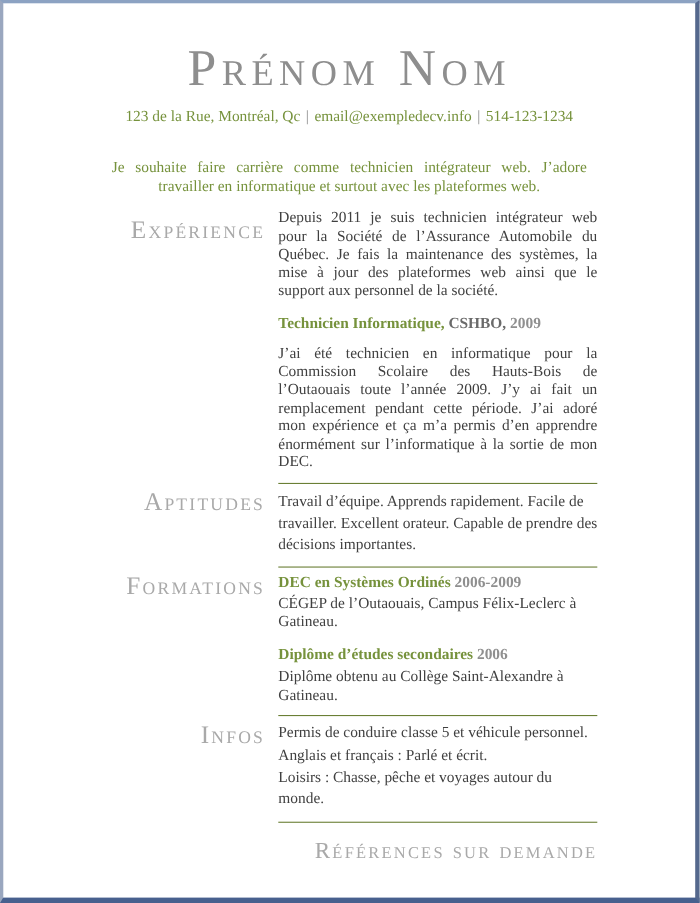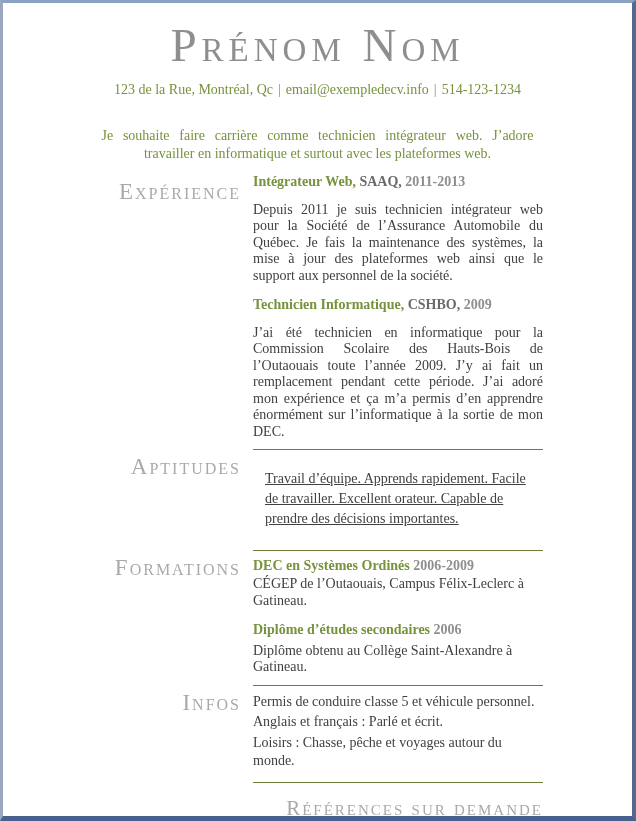--- a/index.html
+++ b/index.html
@@ -10,21 +10,21 @@
     box-sizing: border-box;
     background: #ffffff;
     border-top: 3px solid #8ca2c2;
     border-left: 3px solid #9aa7bf;
     border-right: 4px solid #55688d;
     border-bottom: 5px solid #47608e;
     overflow: hidden;
     font-family: "Liberation Serif", serif;
     color: #404040;
   }
-  .page { padding-top: 19px; }
+  .page { padding-top: 36px; }
 
   
   .name {
     margin: 0;
     text-align: center;
     font-variant: small-caps;
     font-weight: 400;
     font-size: 47px;
     line-height: 1.0;
     letter-spacing: 5px;
@@ -69,21 +69,21 @@
   .rule { border-top: 1px solid #6a7f35; }
   .pad-top { padding-top: 7px; }
   .pad-bottom { padding-bottom: 9px; }
 
   
   .entry-title { font-weight: bold; margin: 0 0 11px 0; }
   .entry-title .title-green { color: #76923c; }
   .entry-title .title-company { color: #6a6a6a; }
   .entry-title .title-dates { color: #8f8f8f; }
   .job-desc { margin: 0 0 13px 0; text-align: justify; }
-  .aptitudes-desc { margin: 12px; line-height: 1.42; text-decoration: underline; }
+  .aptitudes-desc { margin: 0; line-height: 1.42; }
   .edu-desc { margin: 2px 0 13px 0; width: 276px; }
   .edu-desc.last { margin-bottom: 0; }
   .infos-line { margin: 0 0 2px 0; line-height: 1.32; }
 
   
   .footer-cell { padding-top: 13px; text-align: right; }
   .footer-text {
     font-variant: small-caps;
     font-size: 21px;
     letter-spacing: 2px;
@@ -103,25 +103,20 @@
 
   <div class="summary">Je souhaite faire carrière comme technicien intégrateur web. J’adore travailler en informatique et surtout avec les plateformes web.</div>
 
   <div class="grid">
 
     <div class="hcell">
       <h2 class="heading">Expérience</h2>
     </div>
     <div class="ccell pad-bottom">
       <div>
-        <p class="entry-title">
-          <span class="title-green">Intégrateur Web,</span>
-          <span class="title-company">SAAQ,</span>
-          <span class="title-dates">2011-2013</span>
-        </p>
         <p class="job-desc">Depuis 2011 je suis technicien intégrateur web pour la Société de l’Assurance Automobile du Québec. Je fais la maintenance des systèmes, la mise à jour des plateformes web ainsi que le support aux personnel de la société.</p>
       </div>
       <div>
         <p class="entry-title">
           <span class="title-green">Technicien Informatique,</span>
           <span class="title-company">CSHBO,</span>
           <span class="title-dates">2009</span>
         </p>
         <p class="job-desc" style="margin-bottom:0;">J’ai été technicien en informatique pour la Commission Scolaire des Hauts-Bois de l’Outaouais toute l’année 2009. J’y ai fait un remplacement pendant cette période. J’ai adoré mon expérience et ça m’a permis d’en apprendre énormément sur l’informatique à la sortie de mon DEC.</p>
       </div>

